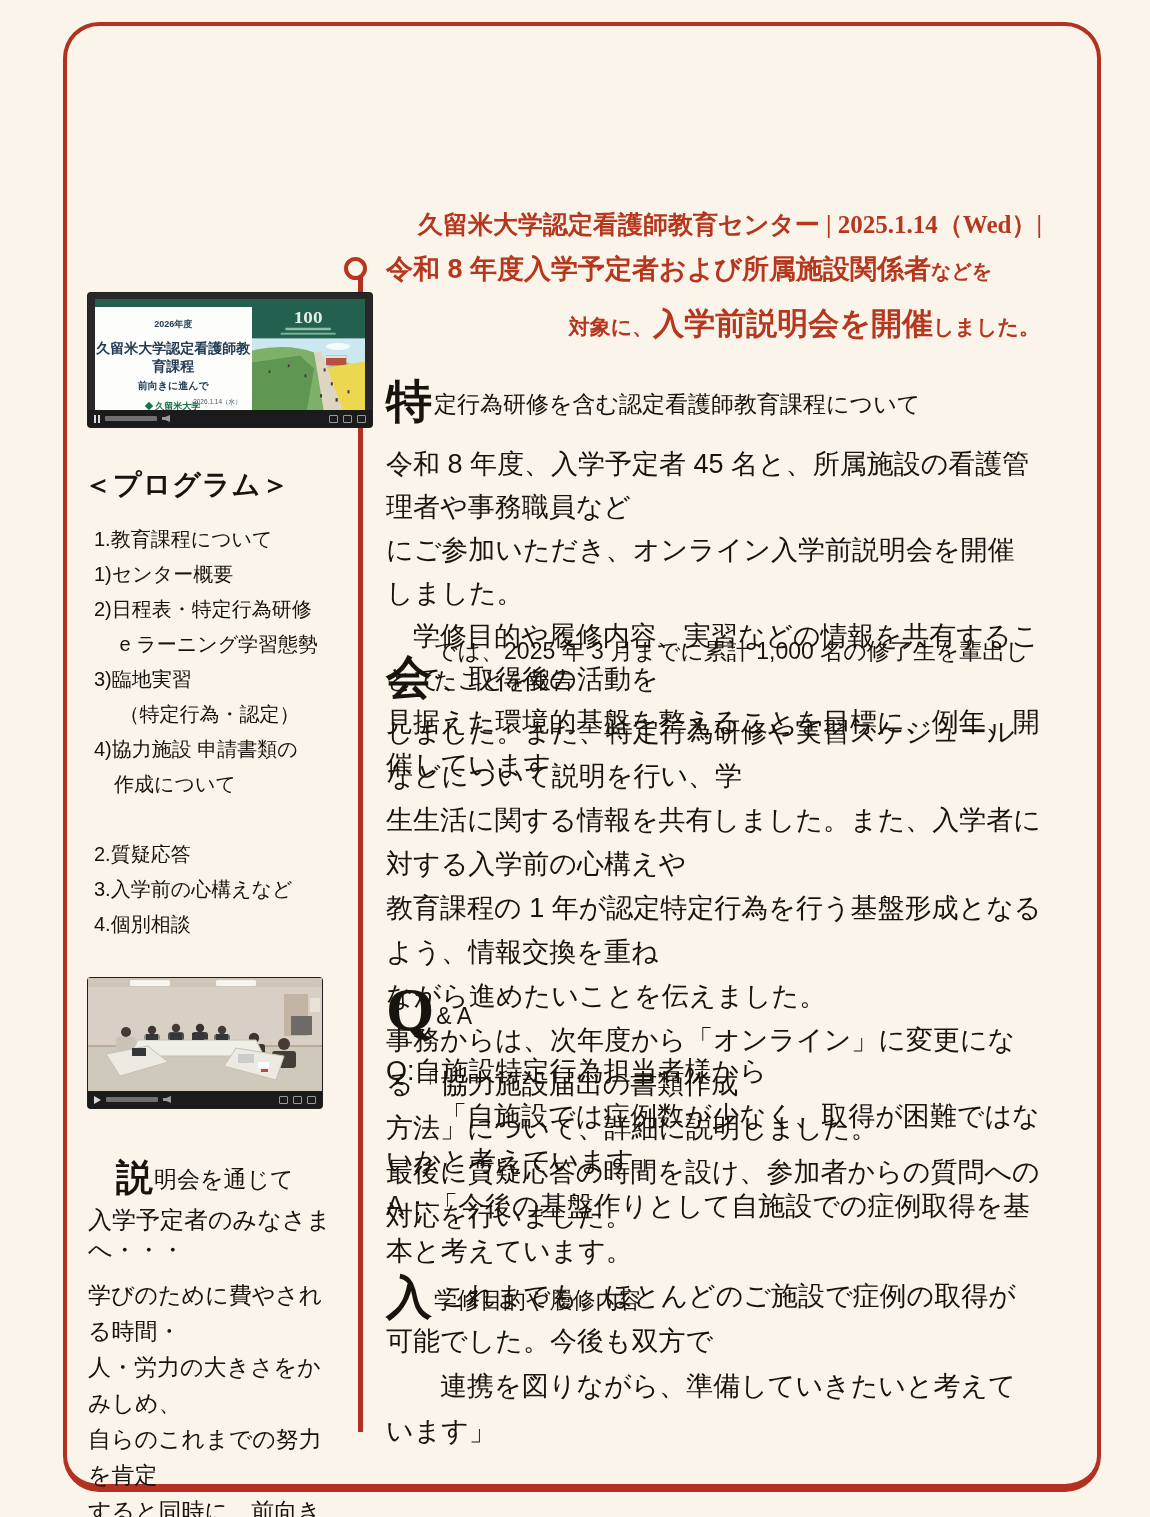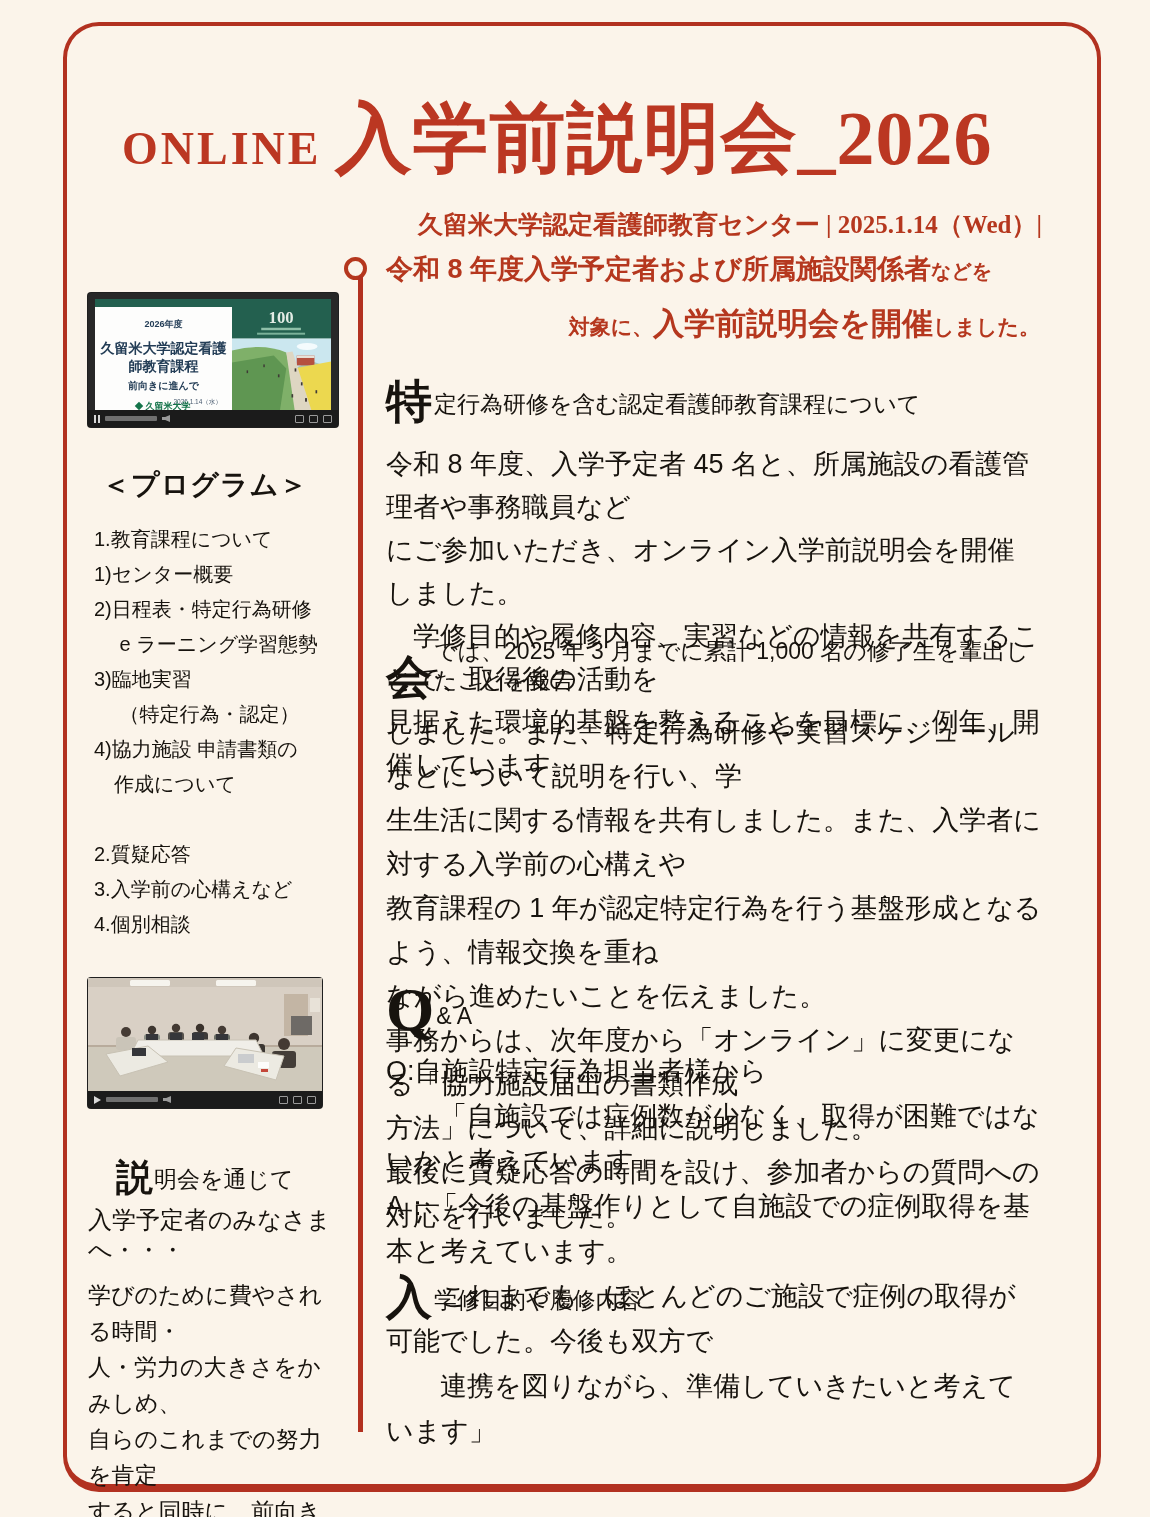--- a/index.html
+++ b/index.html
@@ -51,34 +51,34 @@
   .body{font-size:27px;line-height:45px;white-space:pre-line;}
   .s1{top:382px;}
   .s1 .body{margin-top:23px;line-height:43px;}
   .s2{top:637px;}
   .s2 .body{margin-top:14px;line-height:44px;}
   .qa{top:986px;}
   .qa .body{margin-top:17px;line-height:45px;}
   .s4{top:1278px;}
   .s4 .body{margin-top:16px;line-height:42px;}
   
-  .program-head{position:absolute;left:102px;top:466px;font-size:28px;font-weight:800;letter-spacing:1px;}
+  .program-head{position:absolute;left:84px;top:466px;font-size:28px;font-weight:800;letter-spacing:1px;}
   .program-list{position:absolute;left:94px;top:522px;font-size:20px;line-height:35px;white-space:pre-line;}
   .closing{position:absolute;left:88px;top:1162px;width:256px;}
   .closing-head{display:flex;align-items:flex-end;gap:1px;padding-left:28px;}
   .closing-cap{font-size:37px;font-weight:800;line-height:31px;}
   .closing-rest{font-size:23px;line-height:28px;}
   .closing-sub{margin-top:12px;font-size:24px;line-height:30px;}
   .closing-body{margin-top:12px;font-size:23px;line-height:36px;white-space:pre-line;}
   
   .video{
     position:absolute;background:#282828;border-radius:3px;
     box-shadow:0 0 0 1px #1f1f1f;
   }
-  .v1{left:88px;top:293px;width:250px;height:134px;}
+  .v1{left:88px;top:293px;width:284px;height:134px;}
   .v2{left:88px;top:978px;width:234px;height:130px;}
   .v-content{position:absolute;left:7px;right:7px;top:6px;bottom:17px;overflow:hidden;background:#fff;}
   .v2 .v-content{left:0;right:0;top:0;}
   .vbar{
     position:absolute;left:0;right:0;bottom:0;height:17px;background:#1b1b1b;
     display:flex;align-items:center;gap:5px;padding:0 6px;box-sizing:border-box;
   }
   .pause-ic{display:flex;gap:2px;}
   .pause-ic i{display:block;width:2px;height:8px;background:#d8d8d8;}
   .play-ic{width:0;height:0;border-left:7px solid #d8d8d8;border-top:4px solid transparent;border-bottom:4px solid transparent;}
@@ -99,24 +99,20 @@
   .sl-logo .mark{display:inline-block;width:6px;height:6px;background:#14744a;transform:rotate(45deg);margin-right:3px;}
   .illus{flex:1;position:relative;border-radius:32px;}
   .illus svg{display:block;width:100%;height:100%;}
 </style>
 </head>
 <body>
 
 <div class="page">
   <div class="frame"></div>
 
-  <div class="header">
-    <span class="online">ONLINE</span>
-    <span class="big-title">入学前説明会_2026</span>
-  </div>
   <div class="subtitle">久留米大学認定看護師教育センター | 2025.1.14（Wed）|</div>
 
   <div class="tl-circle"></div>
   <div class="tl-line"></div>
 
   <div class="intro">
     <div class="l1"><span>令和 8 年度入学予定者および所属施設関係者</span><span class="sm">などを</span></div>
     <div class="l2"><span>対象に、</span><span class="lg">入学前説明会を開催</span><span>しました。</span></div>
   </div>
 

